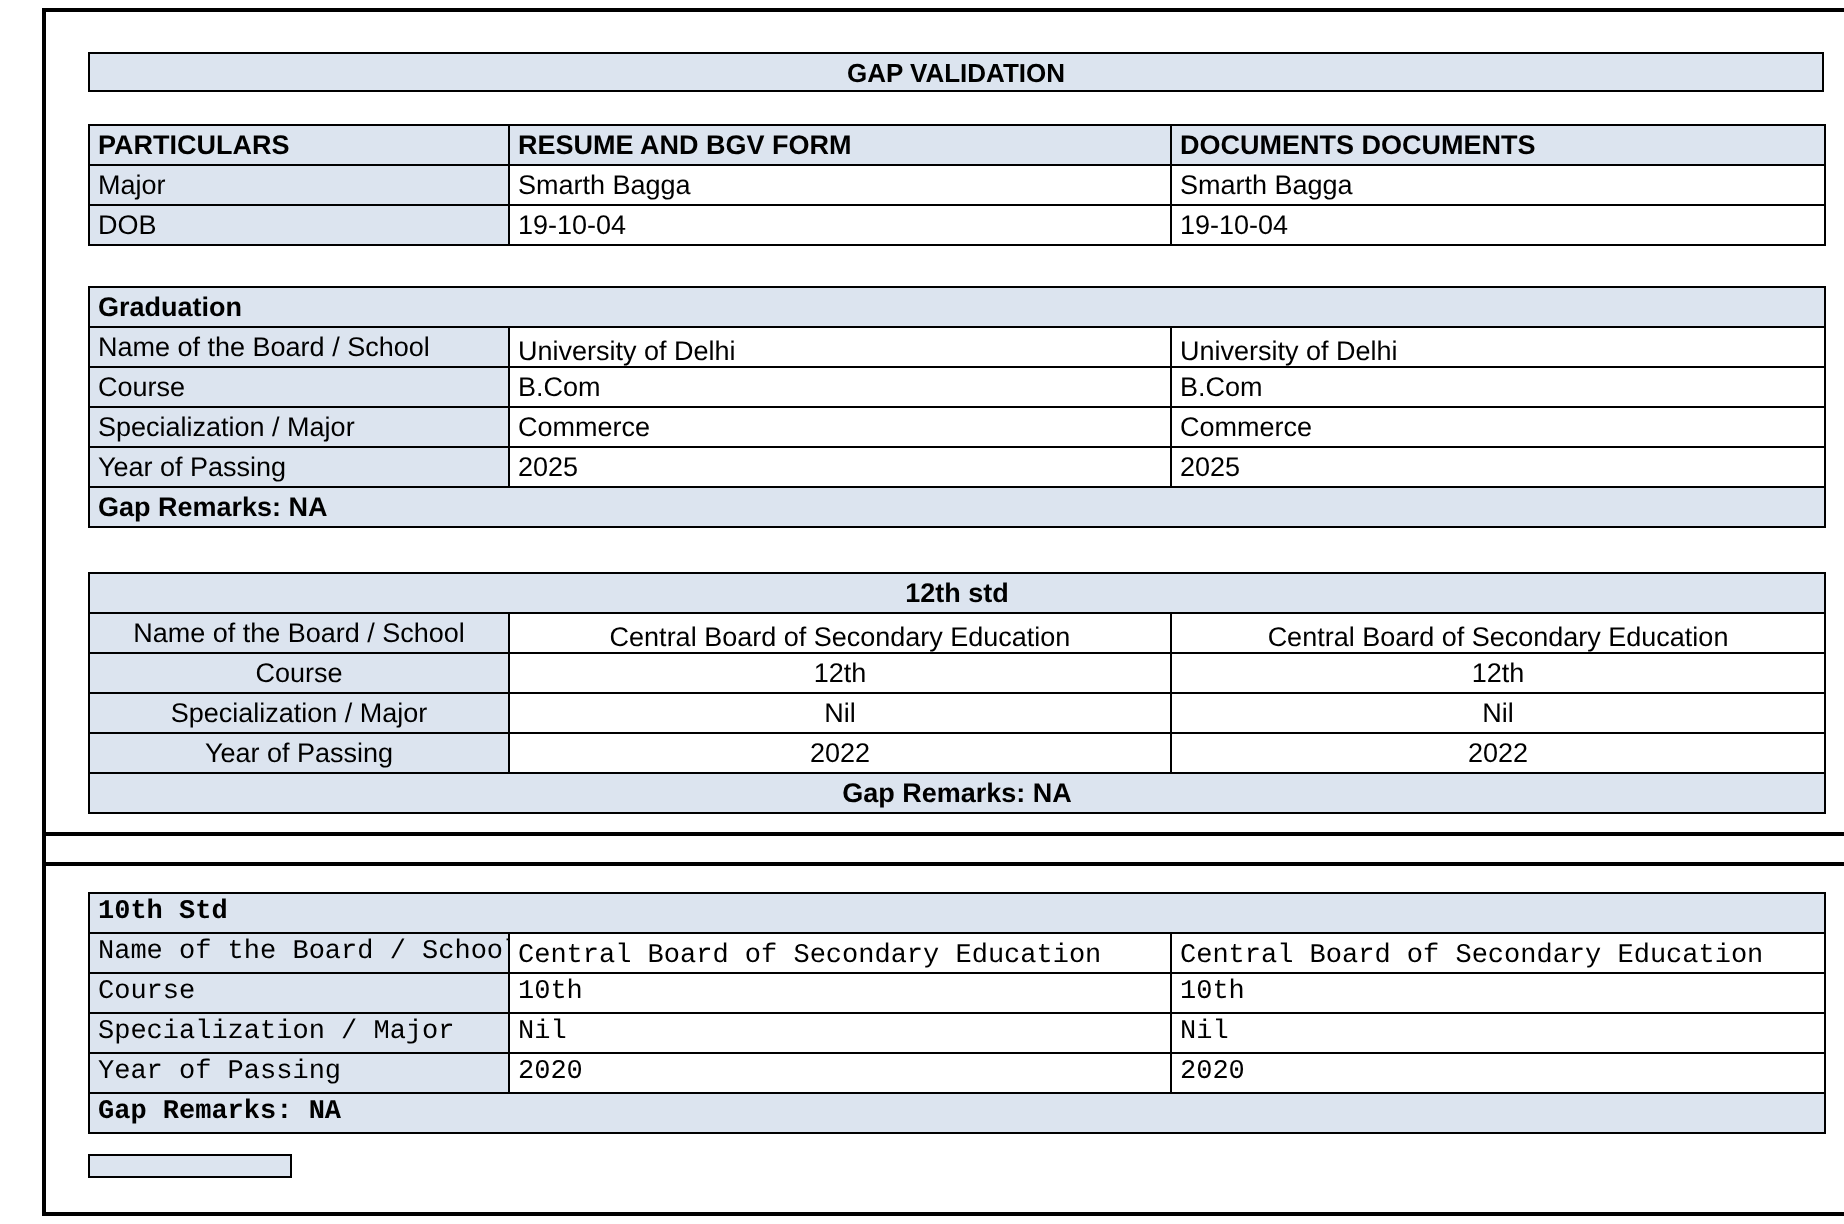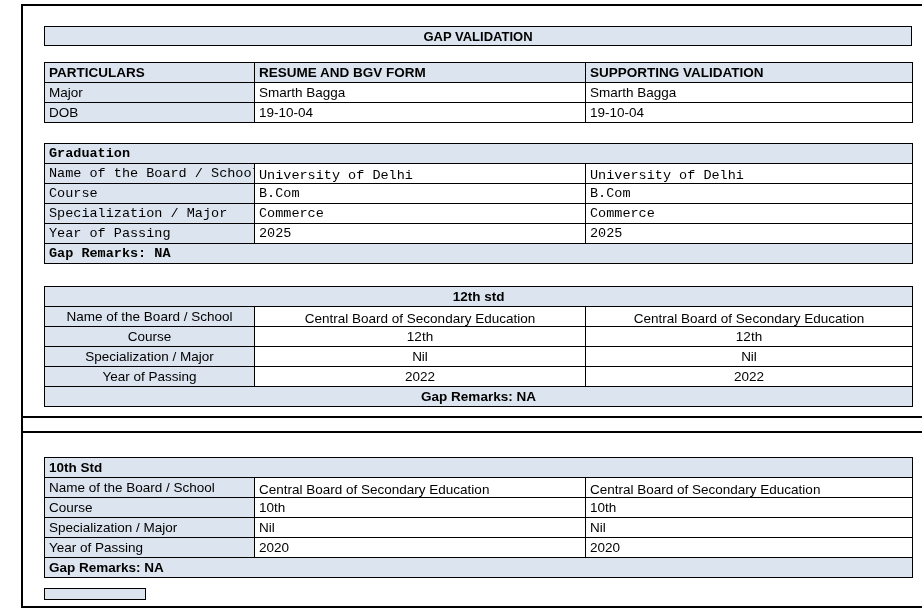--- a/index.html
+++ b/index.html
@@ -54,30 +54,30 @@
     white-space: nowrap;
   }
   .col-label { width: 210px; }
   .col-mid   { width: 331px; }
   .col-right { width: 327px; }
   .fill { background: #dce4ef; }
   .bold { font-weight: bold; }
   .tall td { height: 23px; }
   .tall td.val { vertical-align: bottom; }
   .mt16 { margin-top: 16px; padding-left: 14px; }
-  .mt20 { margin-top: 20px; font-family: Liberation Mono, monospace; }
+  .mt20 { margin-top: 20px; }
   .mt22 { margin-top: 22px; text-align: center; }
   .page-break {
     margin-top: 9px;
     height: 13px;
     border-top: 2px solid #000;
     border-bottom: 2px solid #000;
     background: #ffffff;
   }
-  .mt12 { margin-top: 24px; }
+  .mt12 { margin-top: 13px; font-family: Liberation Mono, monospace; }
   .partial-cell {
     margin-top: 10px;
     width: 102px;
     height: 12px;
     border: 1px solid #000;
     background: #dce4ef;
     box-sizing: border-box;
   }
 </style>
 </head>
@@ -93,21 +93,21 @@
       <table class="grid mt16">
         <colgroup>
             <col class="col-label">
             <col class="col-mid">
             <col class="col-right">
           </colgroup>
         <tbody>
             <tr>
           <td class="fill bold">PARTICULARS</td>
           <td class="fill bold">RESUME AND BGV FORM</td>
-          <td class="fill bold">SUPPORTING VALIDATION</td>
+          <td class="fill bold">DOCUMENTS DOCUMENTS</td>
         </tr>
         <tr>
           <td class="fill">Major</td>
           <td class="val">Smarth Bagga</td>
           <td class="val">Smarth Bagga</td>
         </tr>
         <tr>
           <td class="fill">DOB</td>
           <td class="val">19-10-04</td>
           <td class="val">19-10-04</td>

